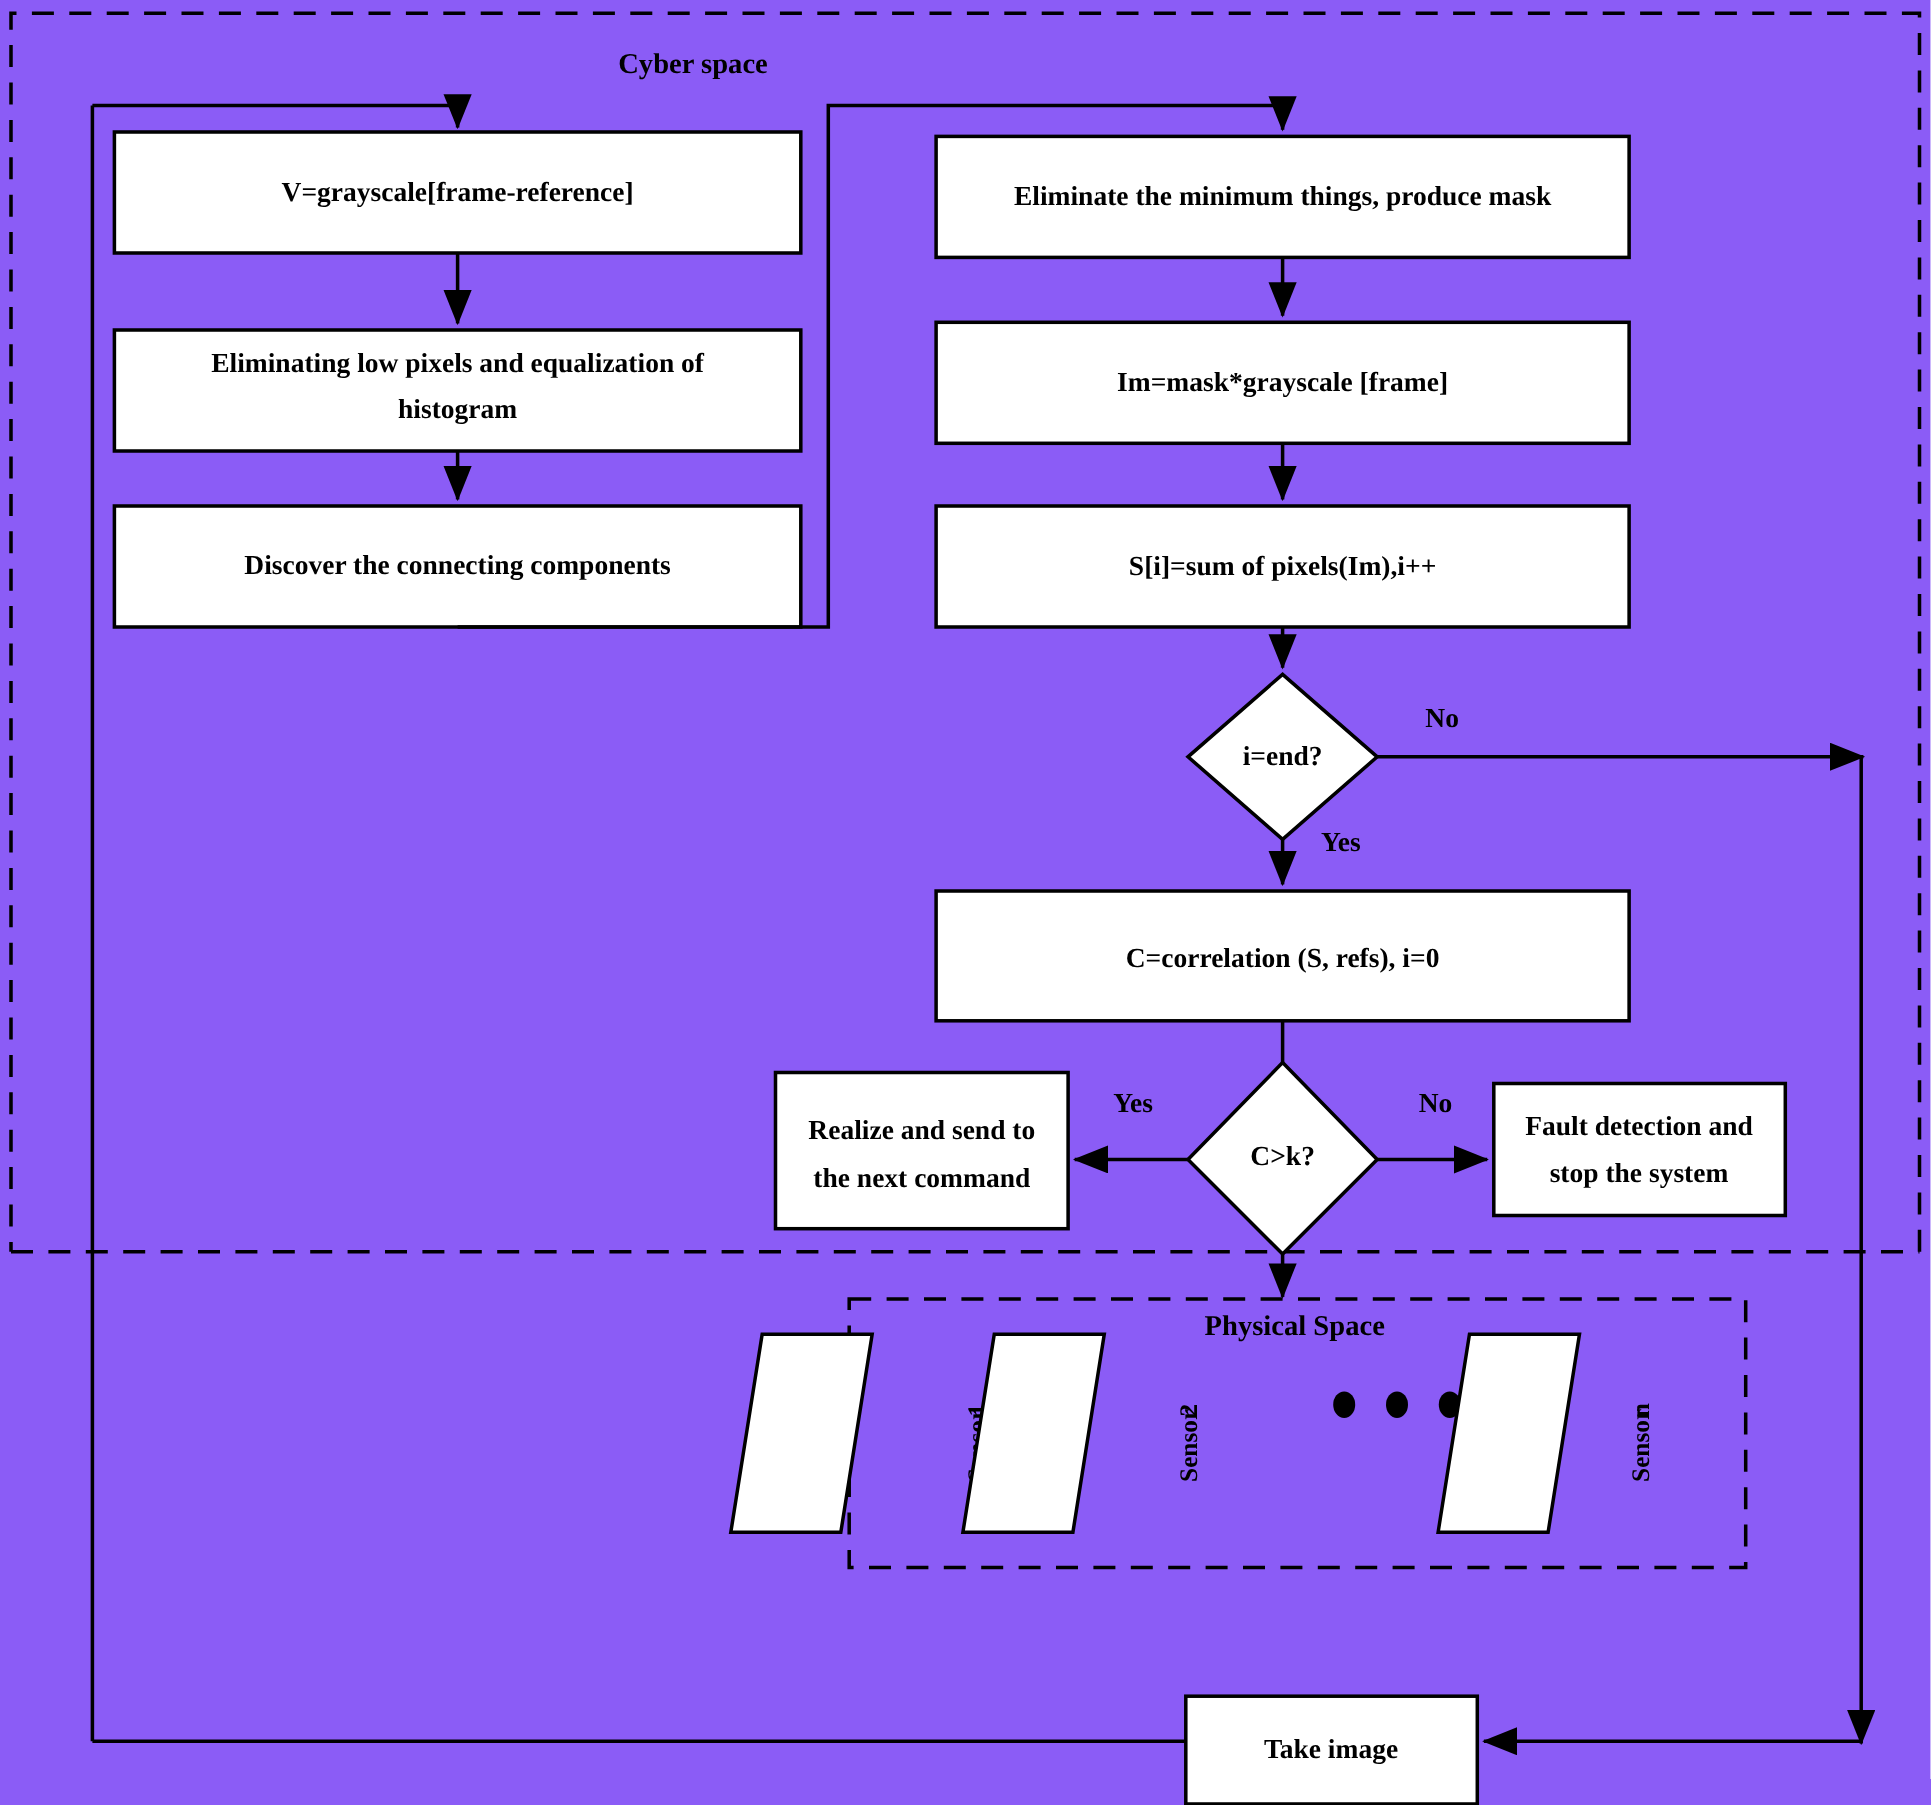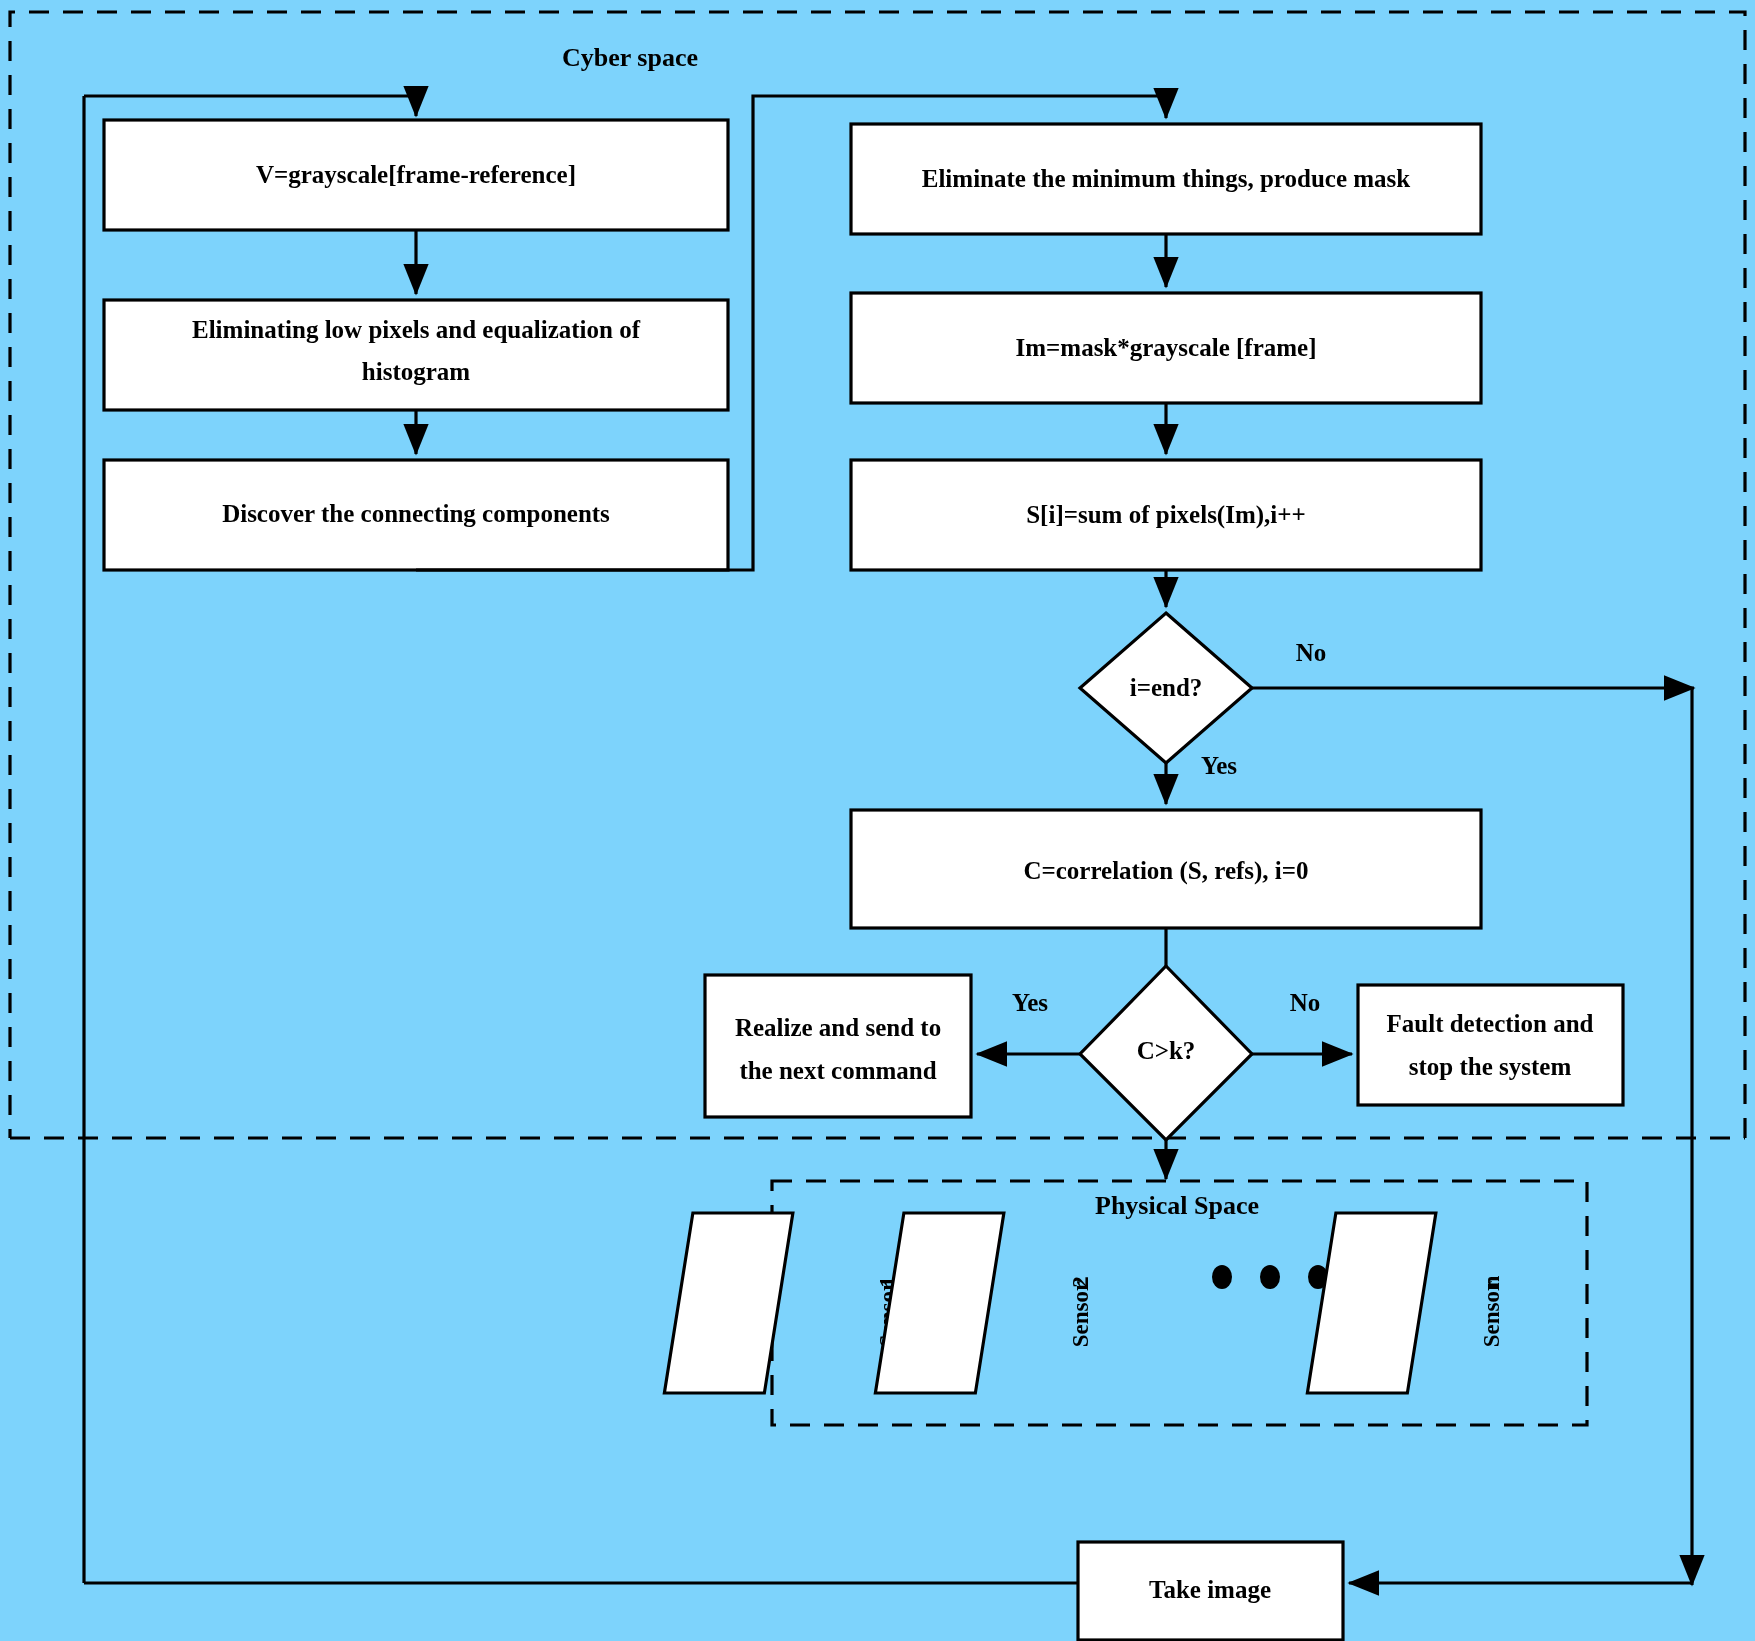--- a/index.html
+++ b/index.html
@@ -7,21 +7,21 @@
     padding: 0;
     background: #ffffff;
   }
   body {
     font-family: "Liberation Serif", "DejaVu Serif", serif;
   }
   #diagram-root {
     position: relative;
     width: 1755px;
     height: 1641px;
-    background: #7dd3fc;
+    background: #8b5cf6;
     overflow: hidden;
   }
   svg.flow {
     position: absolute;
     top: 0;
     left: 0;
     width: 1755px;
     height: 1641px;
   }
   text {

